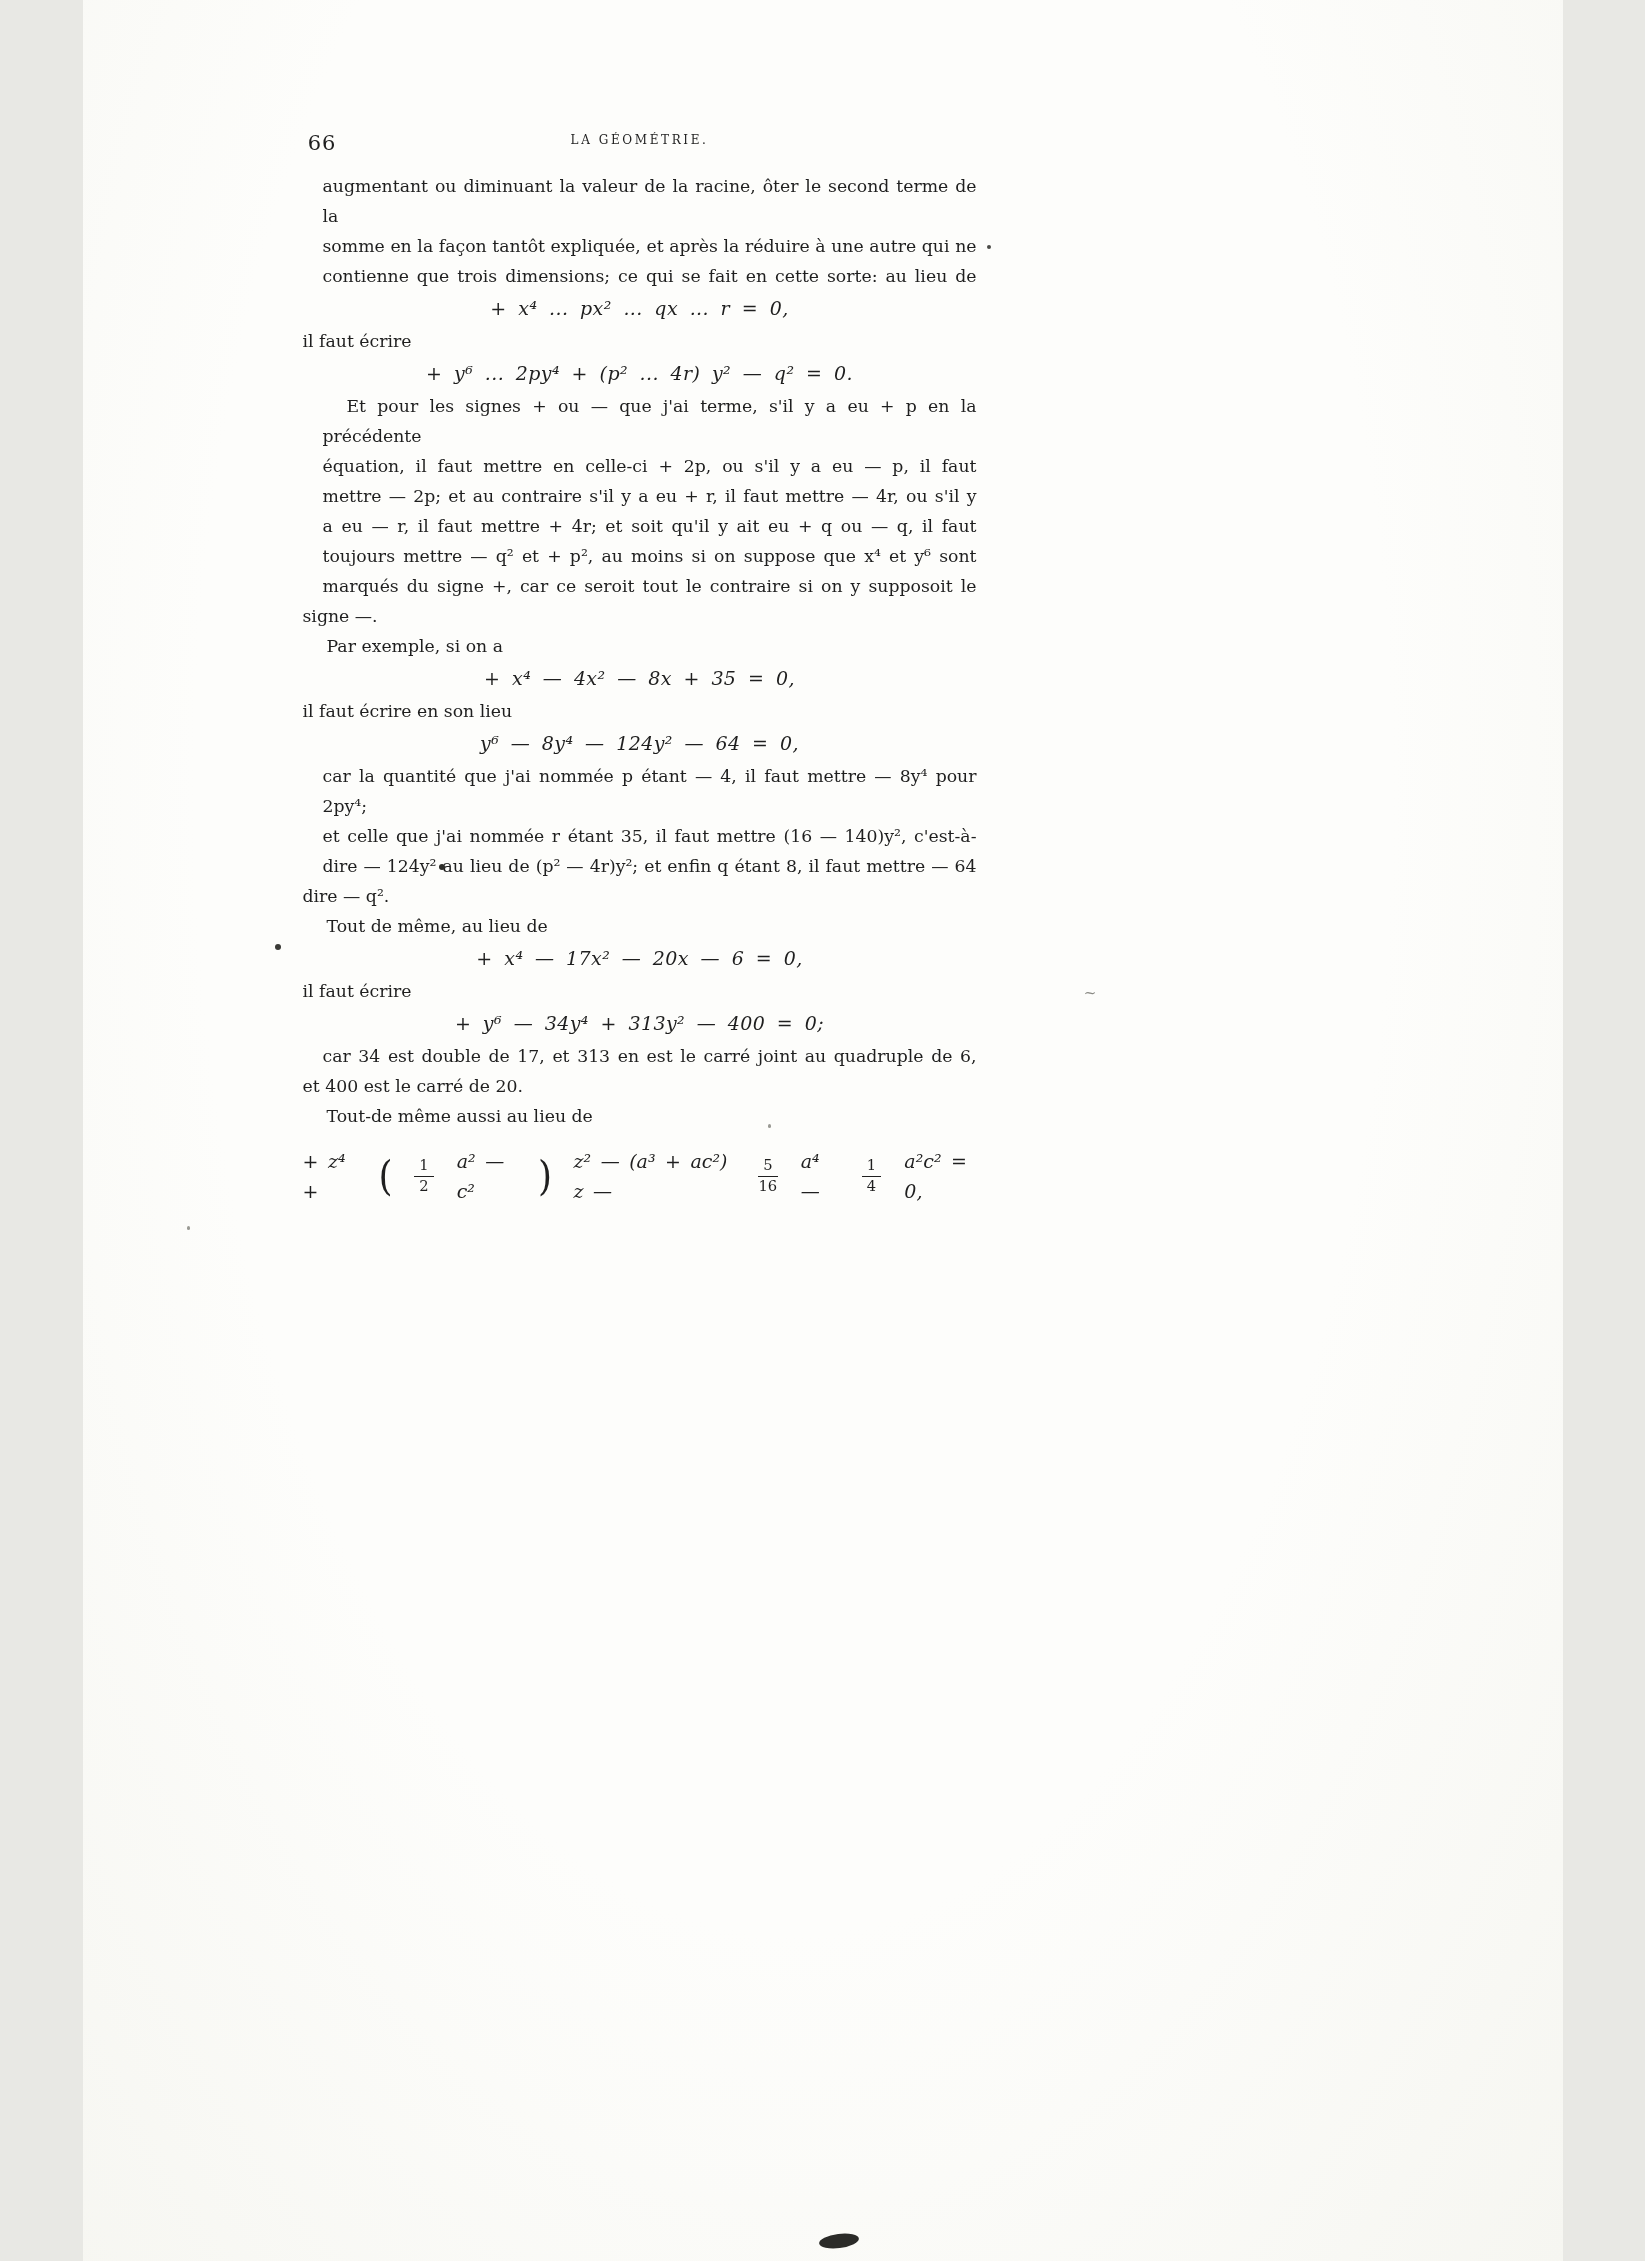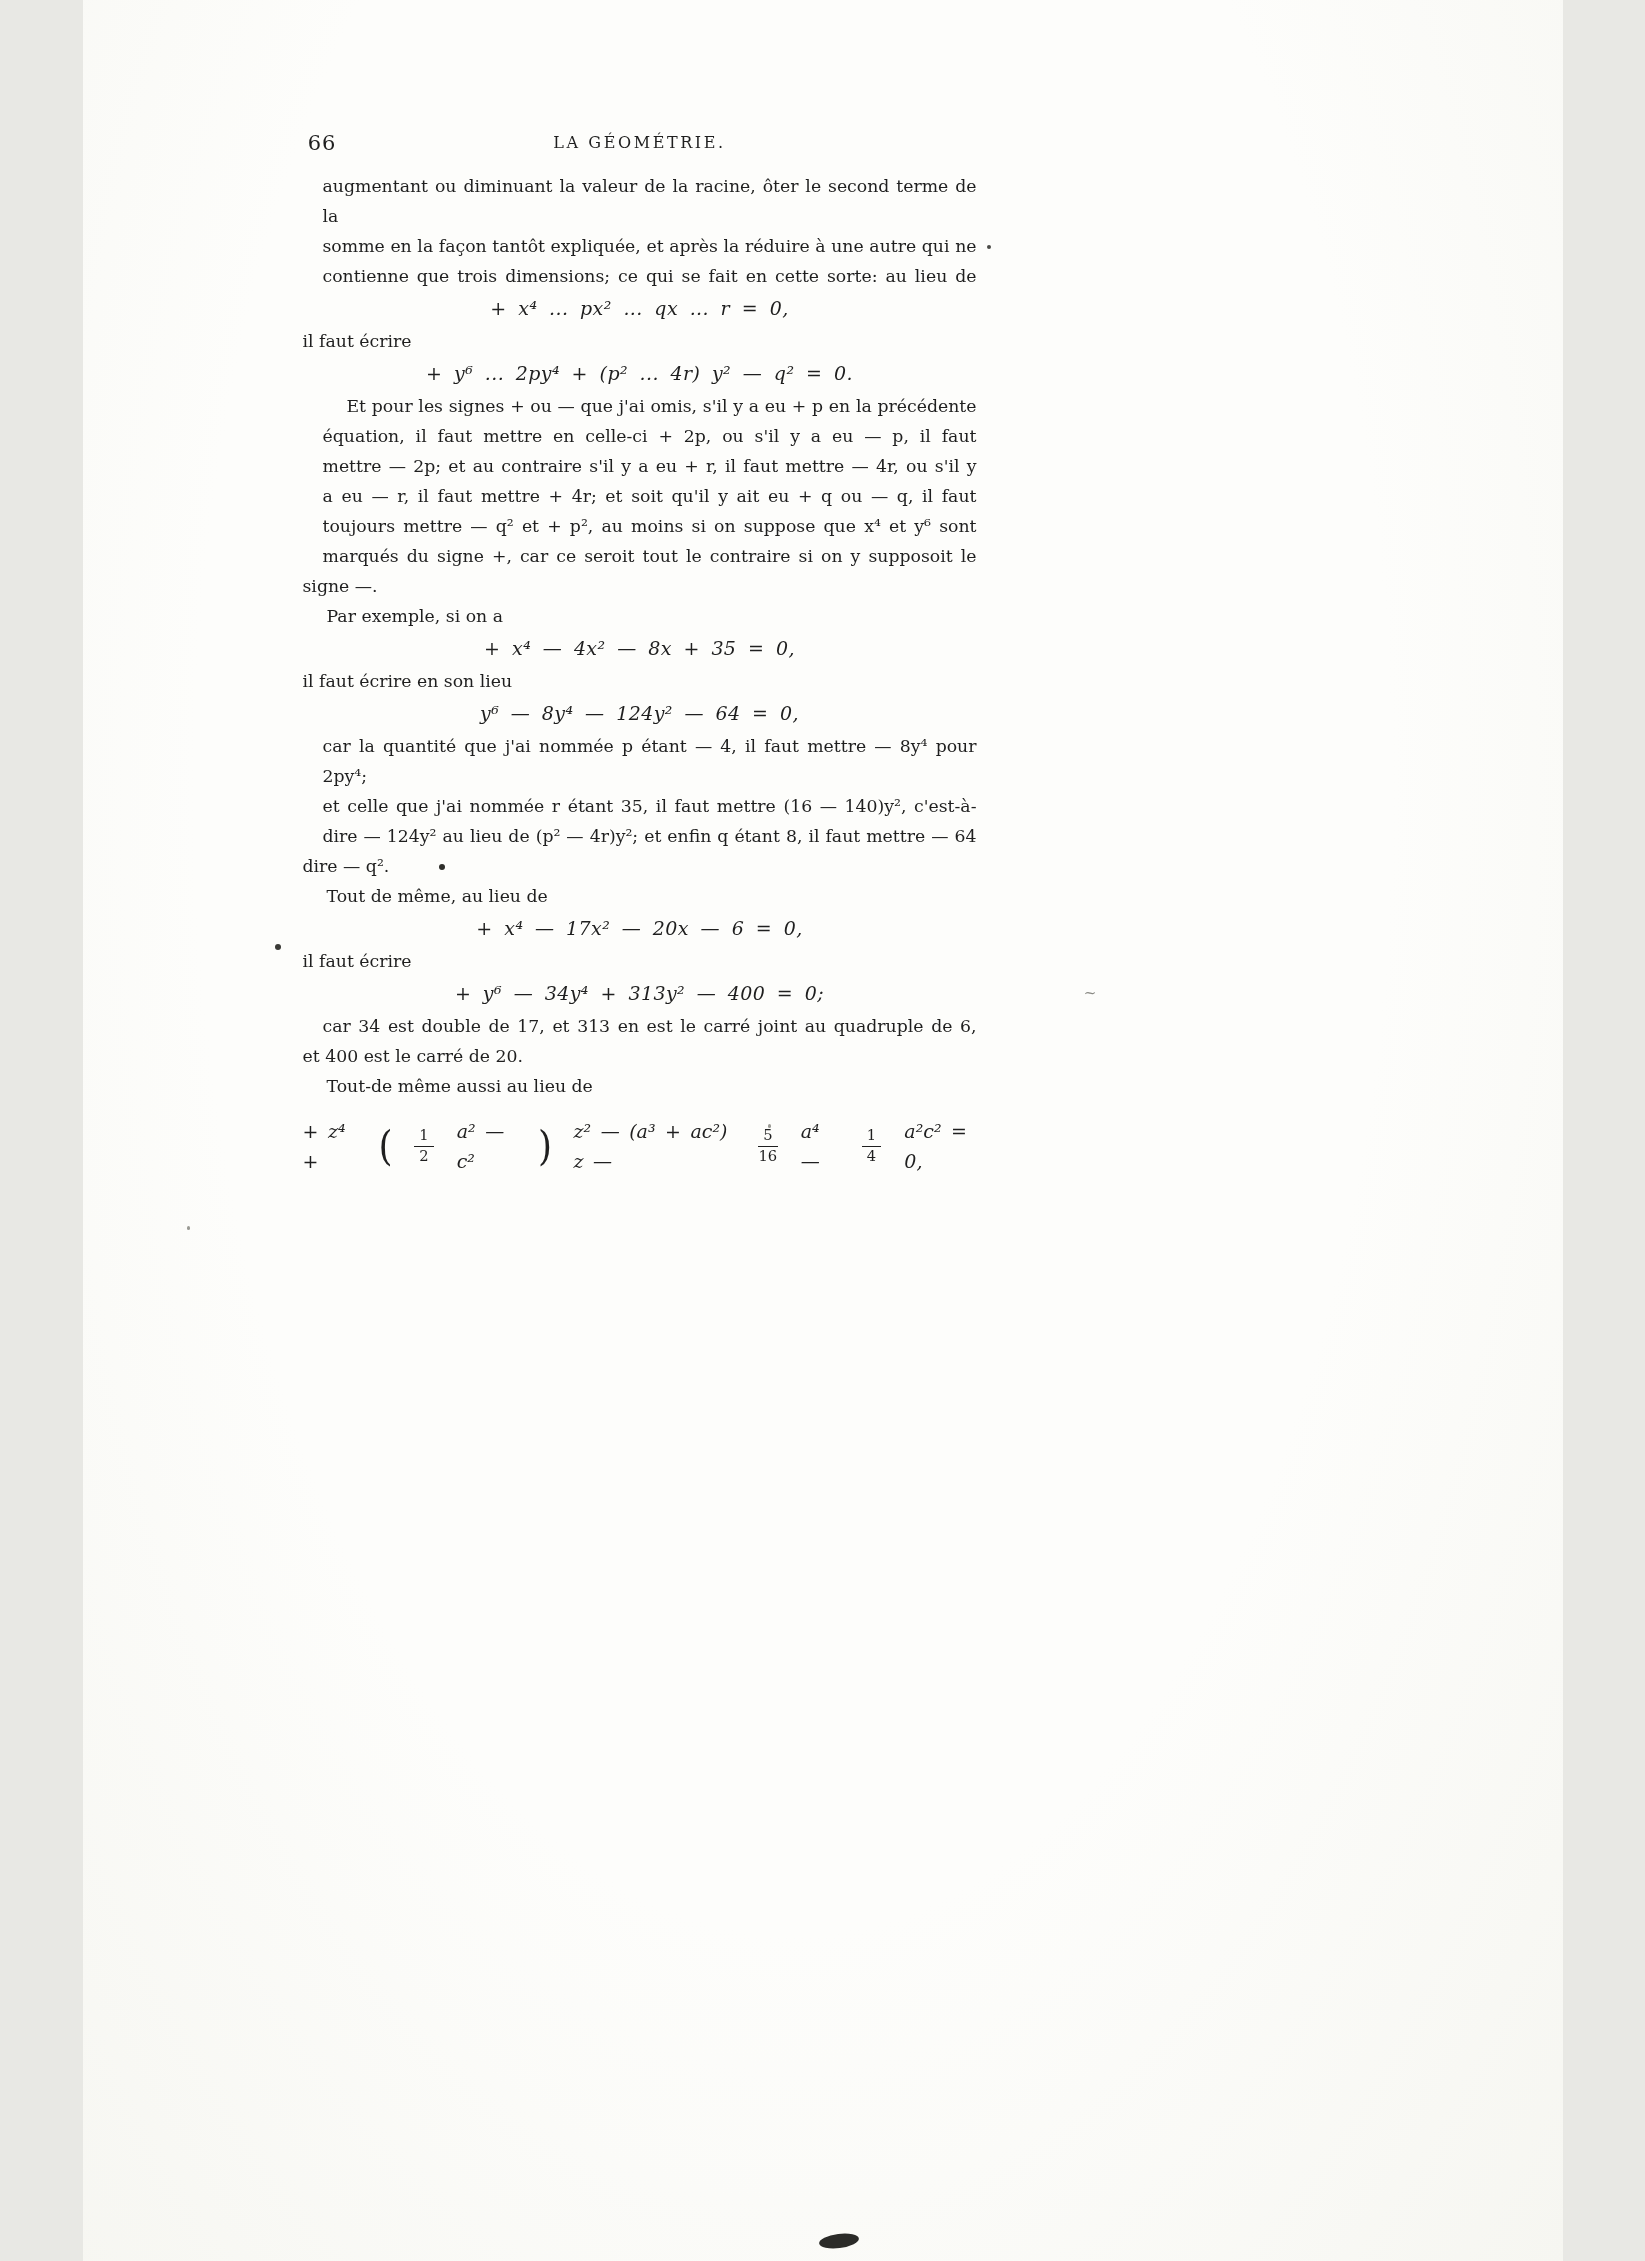--- a/index.html
+++ b/index.html
@@ -26,21 +26,21 @@
   }
   .page-number {
     position: absolute;
     left: 5.2px;
     top: 0;
     font-size: 21px;
     letter-spacing: 0.9px;
   }
   .running-title {
     text-align: center;
-    font-size: 16px;
+    font-size: 12px;
     letter-spacing: 2.6px;
     padding-top: 1.7px;
   }
   .text-column {
     position: absolute;
     left: 220px;
     top: 171px;
     width: 674px;
     font-size: 17.3px;
     line-height: 30px;
@@ -136,21 +136,21 @@
       <div class="line just">contienne que trois dimensions; ce qui se fait en cette sorte: au lieu de</div>
     </div>
 
     <div class="equation">+ x⁴ ... px² ... qx ... r = 0,</div>
 
     <div class="line">il faut écrire</div>
 
     <div class="equation">+ y⁶ ... 2py⁴ + (p² ... 4r) y² — q² = 0.</div>
 
     <div class="para">
-      <div class="line just indent">Et pour les signes + ou — que j'ai omis, s'il y a eu + p en la précédente</div>
+      <div class="line just indent">Et pour les signes + ou — que j'ai terme, s'il y a eu + p en la précédente</div>
       <div class="line just">équation, il faut mettre en celle-ci + 2p, ou s'il y a eu — p, il faut</div>
       <div class="line just">mettre — 2p; et au contraire s'il y a eu + r, il faut mettre — 4r, ou s'il y</div>
       <div class="line just">a eu — r, il faut mettre + 4r; et soit qu'il y ait eu + q ou — q, il faut</div>
       <div class="line just">toujours mettre — q² et + p², au moins si on suppose que x⁴ et y⁶ sont</div>
       <div class="line just">marqués du signe +, car ce seroit tout le contraire si on y supposoit le</div>
       <div class="line">signe —.</div>
     </div>
 
     <div class="line indent">Par exemple, si on a</div>
 

